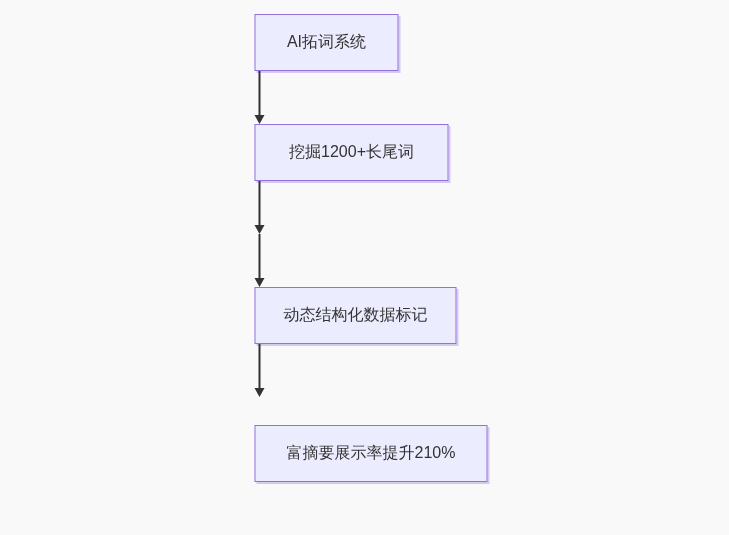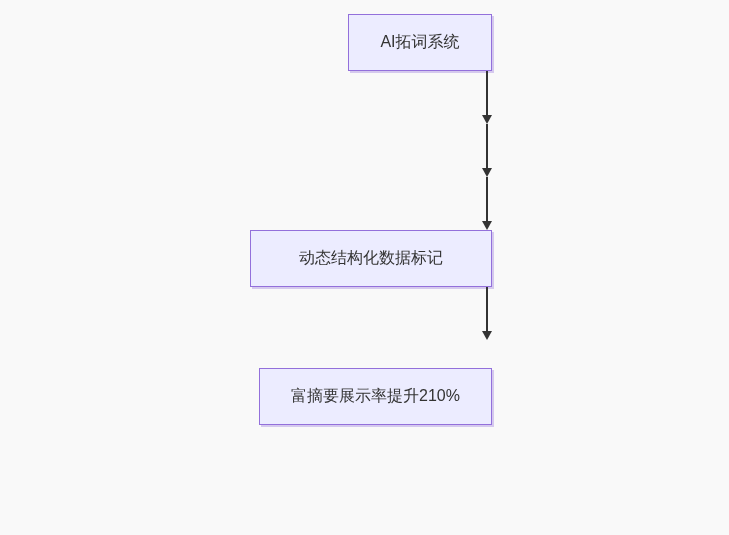--- a/index.html
+++ b/index.html
@@ -14,40 +14,40 @@
     background: var(--bg, #f9f9f9);
     overflow: hidden;
   }
   .flow {
     position: absolute;
     top: 14px;
     left: 371px;
     transform: translateX(-50%);
     display: flex;
     flex-direction: column;
-    align-items: flex-end;
+    align-items: flex-start;
   }
   .node {
     box-sizing: border-box;
     height: 57px;
     display: flex;
     align-items: center;
     justify-content: center;
     background: var(--node-fill, #ECECFF);
     border: 1px solid var(--node-border, #9370DB);
     box-shadow: 2px 2px 0 rgba(147, 112, 219, 0.35);
     color: var(--text, #333333);
     font-size: 16px;
     white-space: nowrap;
     text-align: center;
   }
   .node.w1 { width: 144px; }
   .node.w2 { width: 194px; }
   .node.w3 { width: 219px; }
-  .node.w4 { width: 242px; }
+  .node.w4 { width: 202px; }
   .node.w5 { width: 233px; margin-top: 28px; }
   .arrow {
     height: 53px;
     display: flex;
     flex-direction: column;
     align-items: center;
   }
   .arrow-line {
     flex: 1;
     width: 2px;
@@ -69,20 +69,23 @@
 
     <div class="node w1">
       <span>AI拓词系统</span>
     </div>
 
     <div class="arrow">
       <div class="arrow-line"></div>
       <div class="arrow-head"></div>
     </div>
 
+    <div class="node w2">
+      <span>挖掘1200+长尾词</span>
+    </div>
 
     <div class="arrow">
       <div class="arrow-line"></div>
       <div class="arrow-head"></div>
     </div>
 
 
     <div class="arrow">
       <div class="arrow-line"></div>
       <div class="arrow-head"></div>

